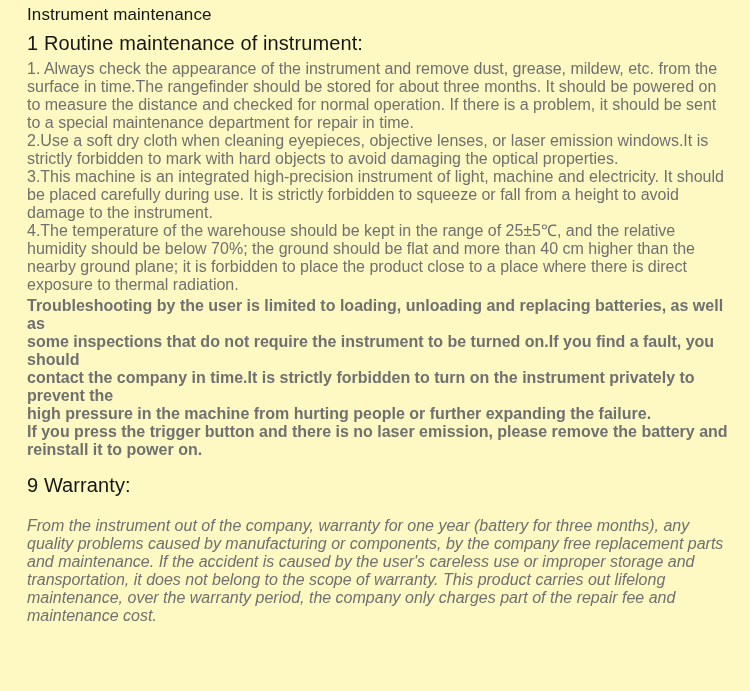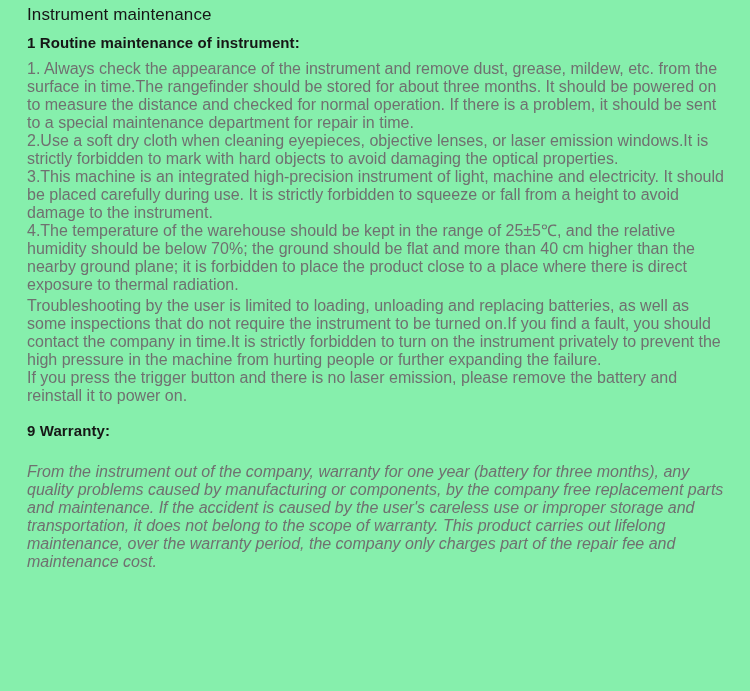--- a/index.html
+++ b/index.html
@@ -11,50 +11,50 @@
     width: 750px;
     height: 691px;
     overflow: hidden;
   }
   .page {
     box-sizing: border-box;
     width: 750px;
     height: 691px;
     padding: 3px 16px 0 27px;
     font-family: "Liberation Sans", sans-serif;
-    background: #86efac;
+    background: #fef9c3;
   }
   .doc-title {
     margin: 0;
     font-size: 17px;
     line-height: 24px;
     font-weight: 400;
     color: #161616;
     letter-spacing: 0.1px;
   }
   .section-heading {
     margin: 0;
-    font-size: 15px;
+    font-size: 20px;
     line-height: 24px;
-    font-weight: 700;
+    font-weight: 400;
     color: #161616;
     letter-spacing: 0.1px;
   }
   .section-body {
     margin: 0;
     font-size: 16px;
     line-height: 18px;
     font-weight: 400;
     color: #707070;
     white-space: pre-line;
   }
   .sec1-heading { margin-top: 4px; }
   .sec1-body    { margin-top: 5px; }
   .sec2-heading { margin-top: 36px; }
-  .sec2-body    { margin-top: 3px; }
+  .sec2-body    { margin-top: 3px; font-weight: bold; }
   .sec3-heading { margin-top: 14px; }
   .sec3-body    { margin-top: 20px; font-style: italic; }
 </style>
 </head>
 <body>
 
 <div class="page">
 
   <h1 class="doc-title">Instrument maintenance</h1>
 

